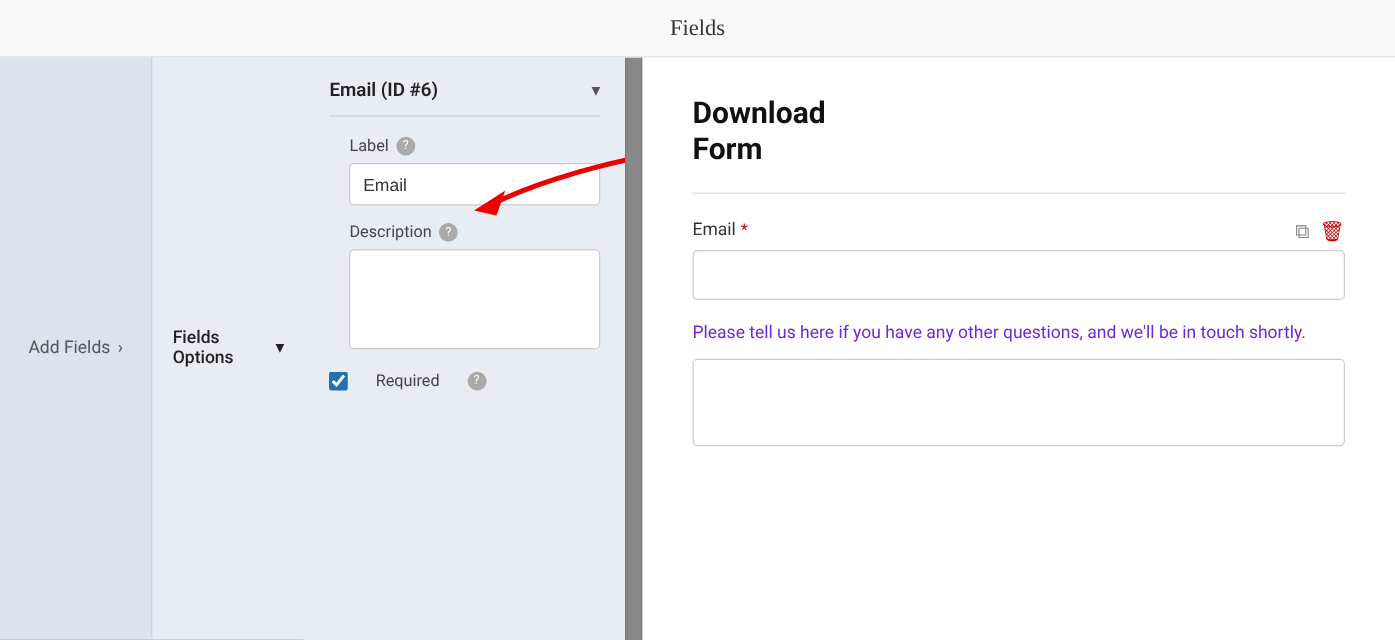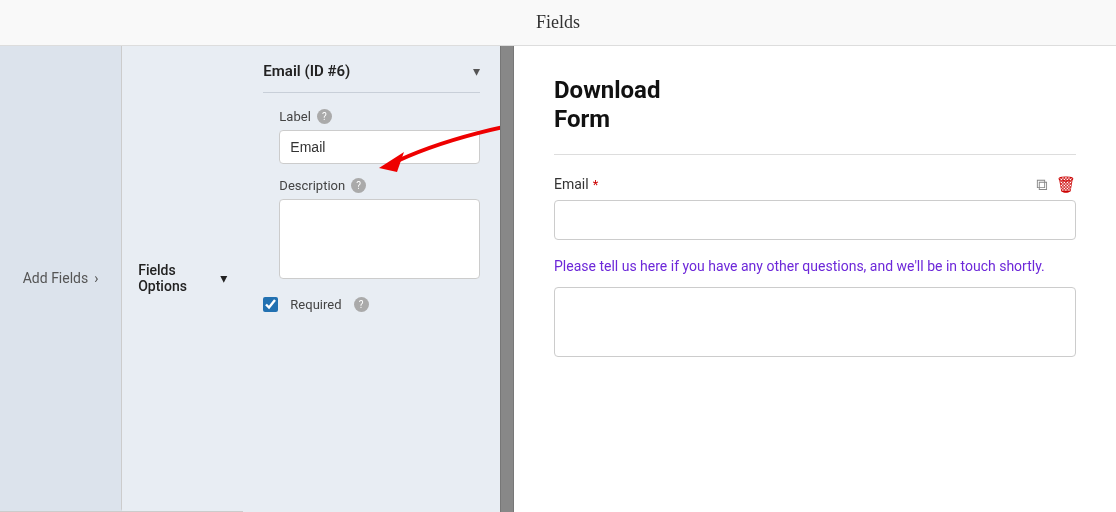--- a/index.html
+++ b/index.html
@@ -144,21 +144,21 @@
       border-radius: 4px;
       background: #fff;
       font-size: 14px;
       color: #333;
       outline: none;
       resize: none;
     }
 
     .required-row {
       display: flex;
-      gap: 12px;
+      gap: 22px;
       margin-top: 8px;
     }
 
     .required-checkbox {
       width: 15px;
       height: 15px;
       accent-color: #2271b1;
       cursor: pointer;
     }
 

